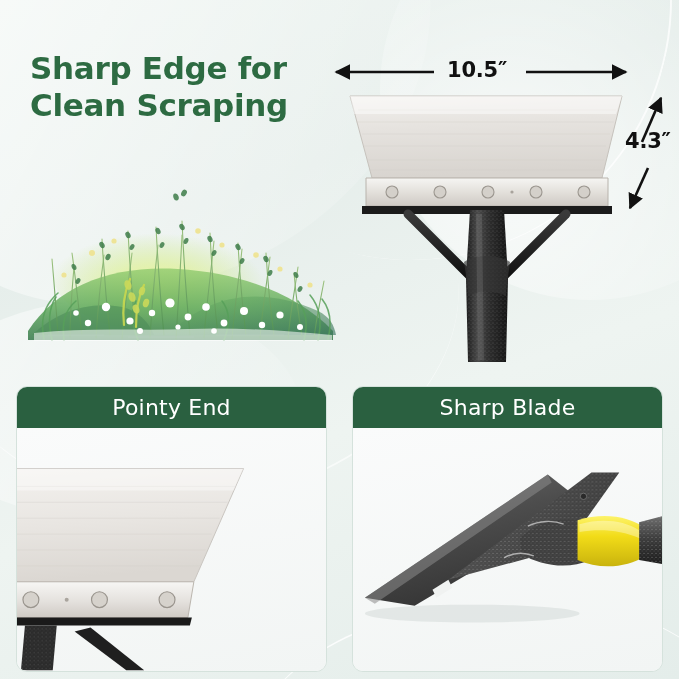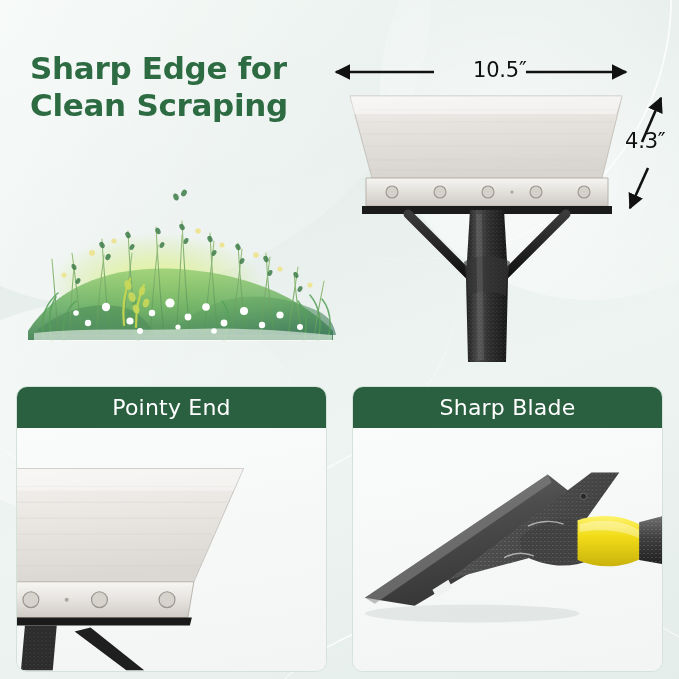--- a/index.html
+++ b/index.html
@@ -83,33 +83,33 @@
     position: absolute;
     left: 18px;
     top: 135px;
     width: 330px;
     height: 225px;
   }
 
   
   .dim-h-label {
     position: absolute;
-    left: 473px;
+    left: 447px;
     top: 58px;
     font-size: 21px;
-    font-weight: normal;
+    font-weight: bold;
     color: #111;
     letter-spacing: -0.2px;
   }
   .dim-v-label {
     position: absolute;
     left: 625px;
     top: 129px;
     font-size: 21px;
-    font-weight: normal;
+    font-weight: bold;
     color: #111;
     letter-spacing: -0.2px;
   }
   .dim-arrows {
     position: absolute;
     left: 330px;
     top: 50px;
     width: 349px;
     height: 160px;
     pointer-events: none;

